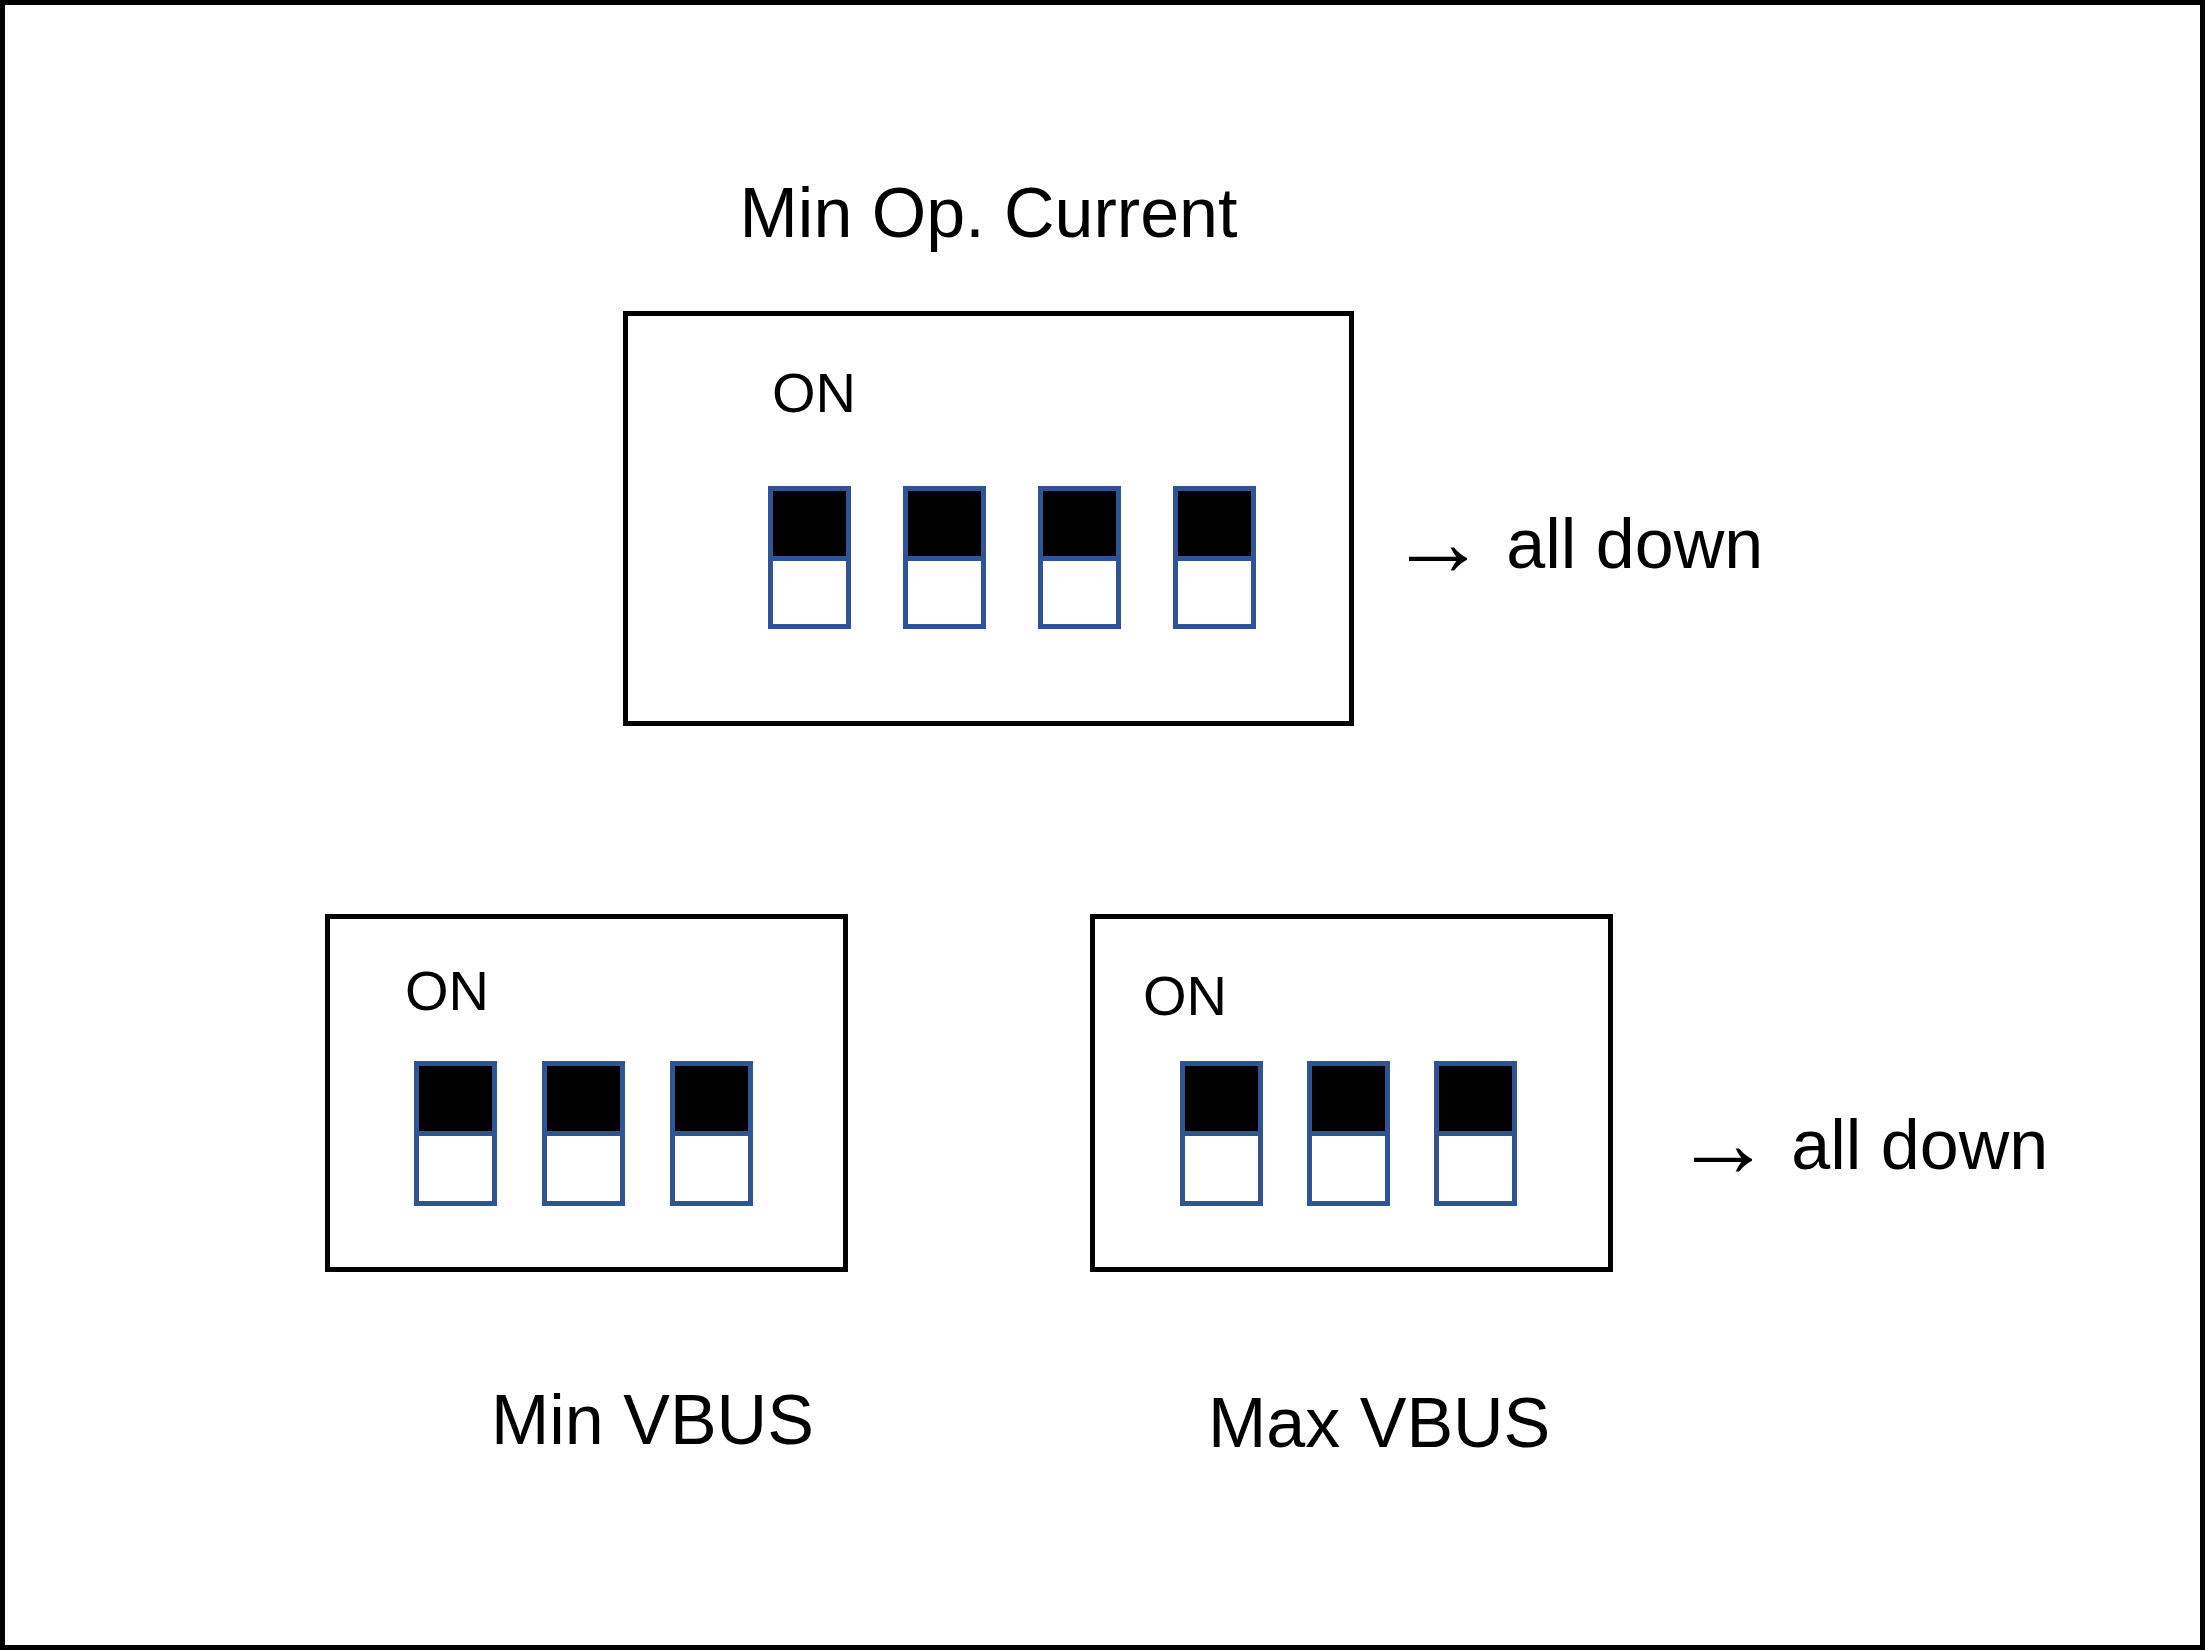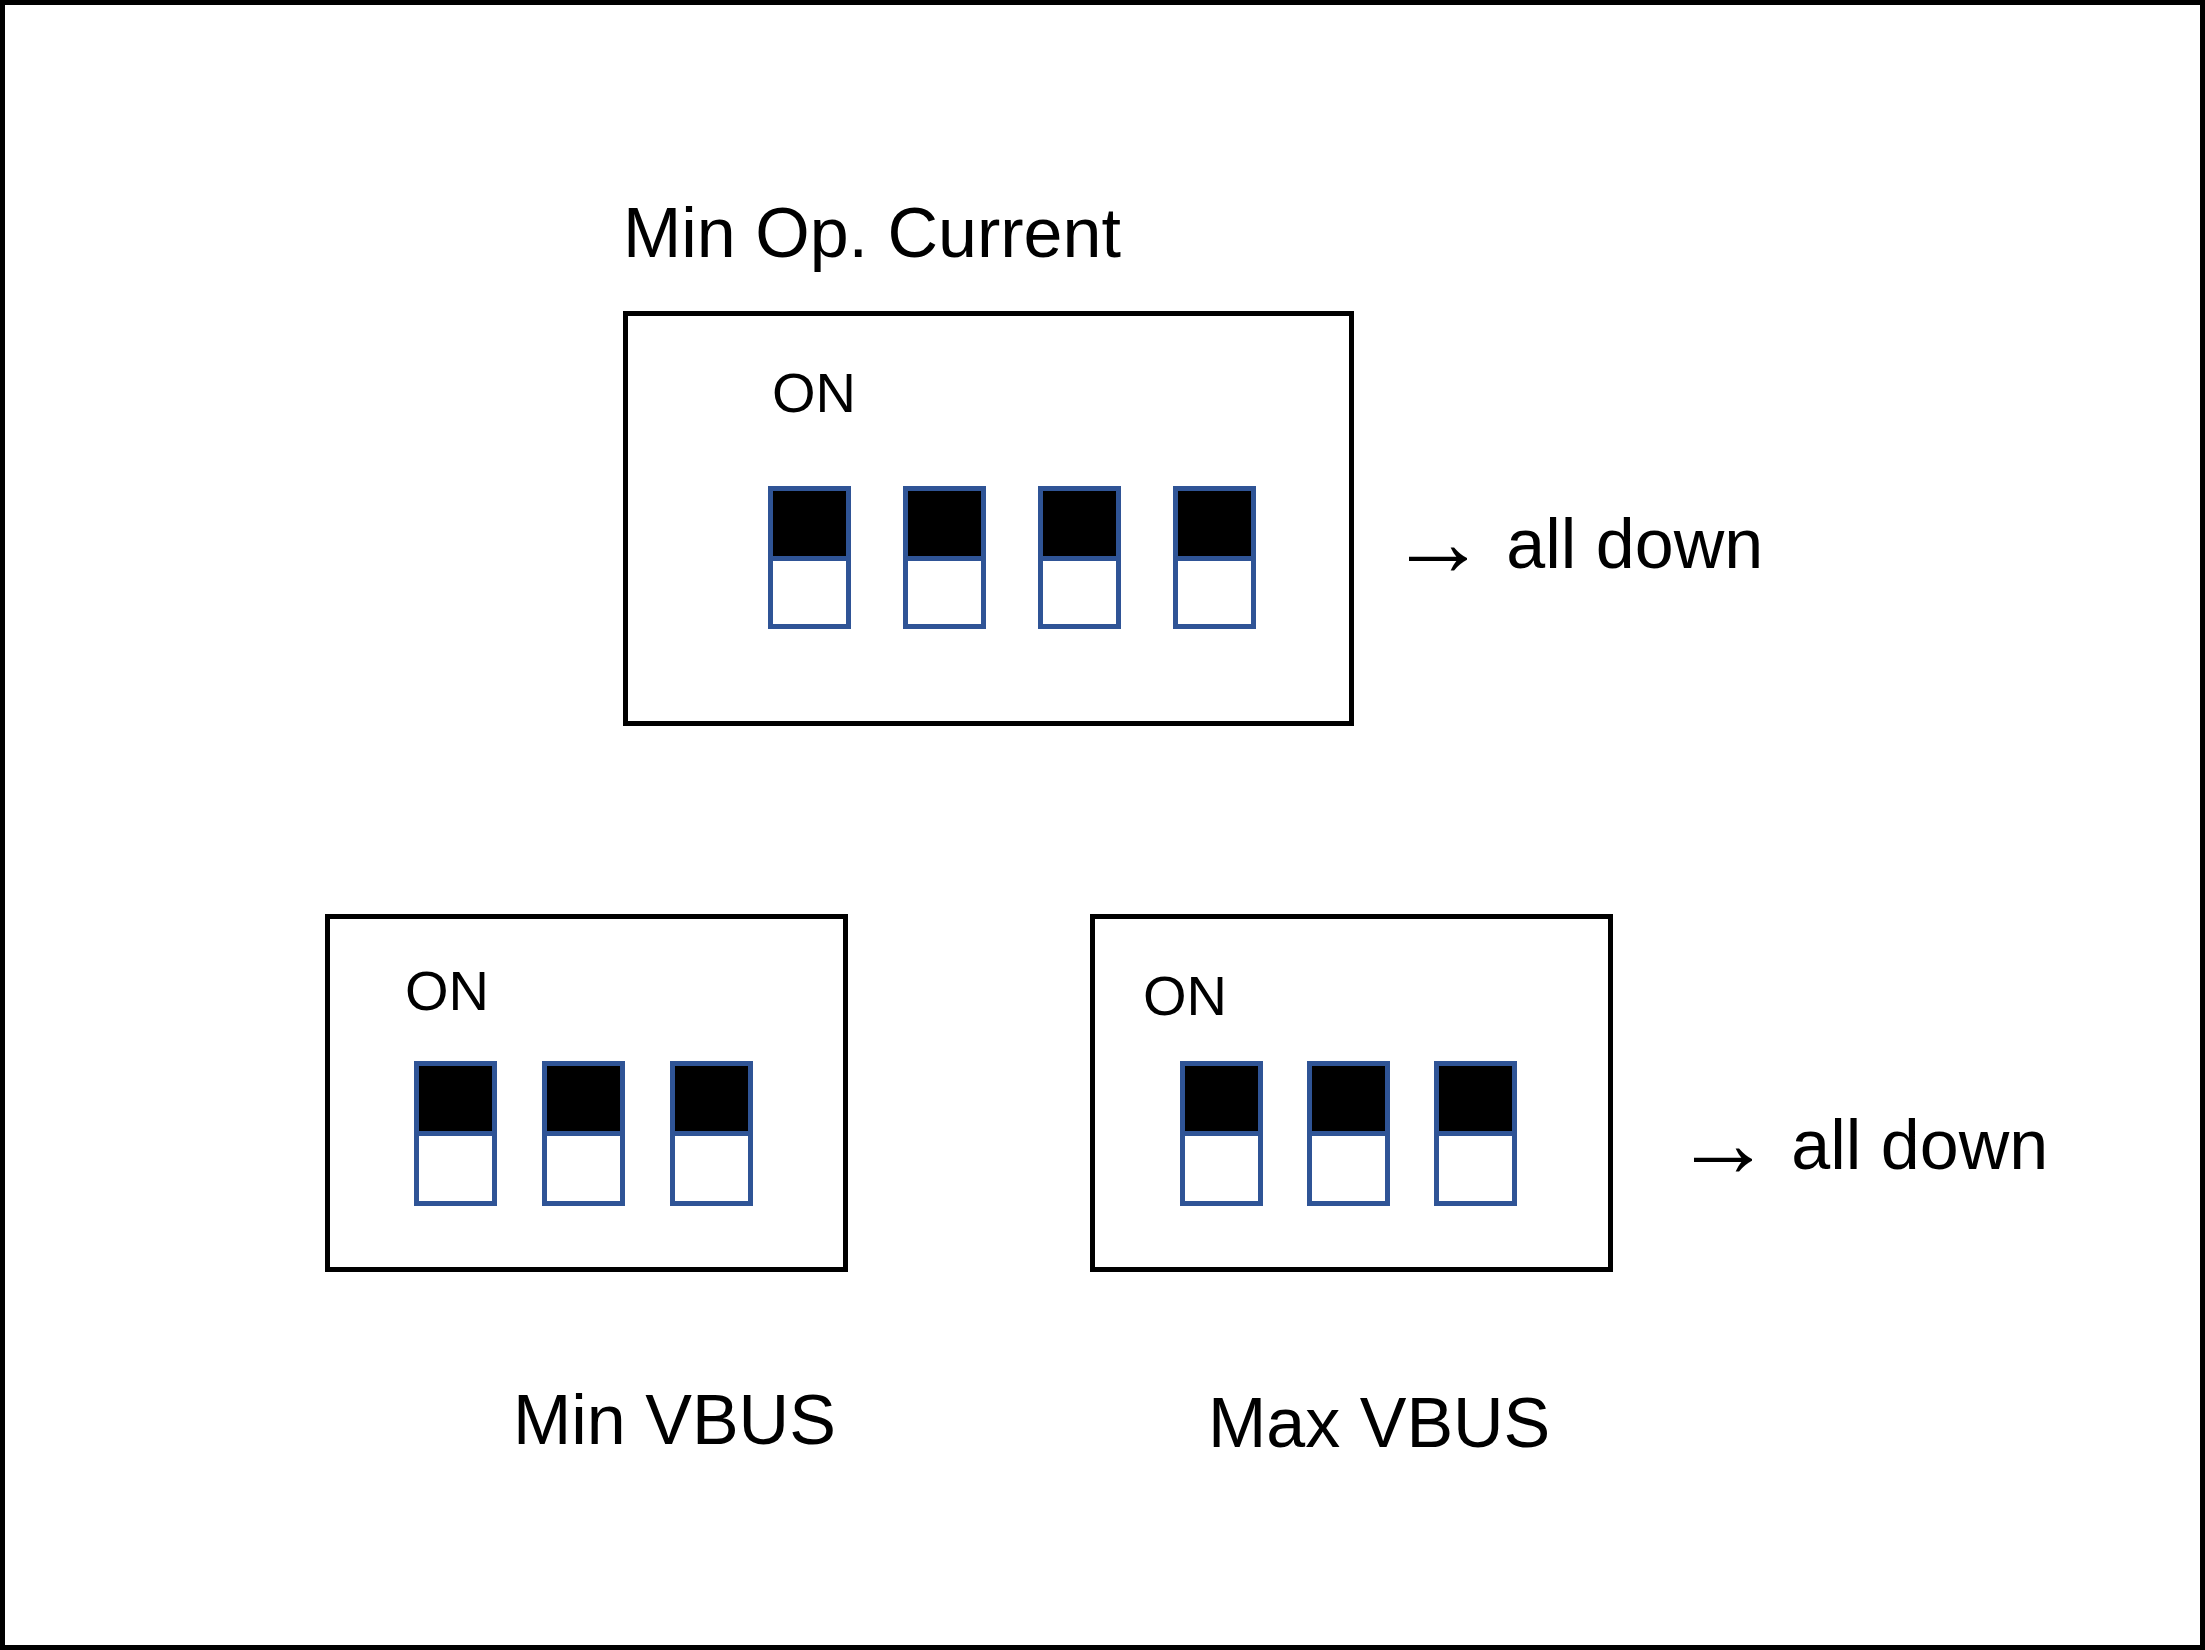--- a/index.html
+++ b/index.html
@@ -15,21 +15,21 @@
   .page{
     position:relative;
     width:2205px;height:1650px;
     background:var(--page-background,#fff);
     border:5.3px solid var(--page-border,#000);
     font-family:"Liberation Sans",sans-serif;
     color:#000;
     overflow:hidden;
   }
   .text{position:absolute;font-size:70px;line-height:1.2;white-space:nowrap}
-  .title{left:618px;top:186px;width:731px;text-align:left}
+  .title{left:618px;top:166px;width:731px;text-align:center}
   .sw-position{left:195px;top:463px}
 
   .dipbox{position:absolute;border:5.3px solid var(--box-border,#000);background:var(--page-background,#fff)}
   .box-top{left:618px;top:306px;width:731px;height:415px}
   .box-bl{left:320px;top:909px;width:523px;height:358px}
   .box-br{left:1085px;top:909px;width:523px;height:358px}
 
   .on{position:absolute;font-size:56px;line-height:1;white-space:nowrap}
   .box-top .on{left:144px;top:49px}
   .box-bl  .on{left:75px;top:44px}
@@ -55,21 +55,21 @@
     border-bottom:5.3px solid var(--switch-border,#2F5496);
   }
   .half-bottom{flex:1;background:var(--switch-slider-fill,#fff)}
 
   .note{position:absolute;display:flex;align-items:center;font-size:70px;line-height:1;white-space:nowrap}
   .note .arrow{font-size:98px;line-height:1;margin-right:19.3px;transform:translateY(-3.5px)}
   .note-1{left:1384px;top:490px}
   .note-2{left:1669px;top:1091px}
 
   .caption{position:absolute;font-size:70px;line-height:1;white-space:nowrap}
-  .caption-bl{left:508px;top:1380px}
+  .caption-bl{left:486px;top:1380px}
   .caption-br{left:1203px;top:1383px}
 </style>
 </head>
 <body>
 
 <div class="page">
 
   <div class="text title">Min Op. Current</div>
 
 

